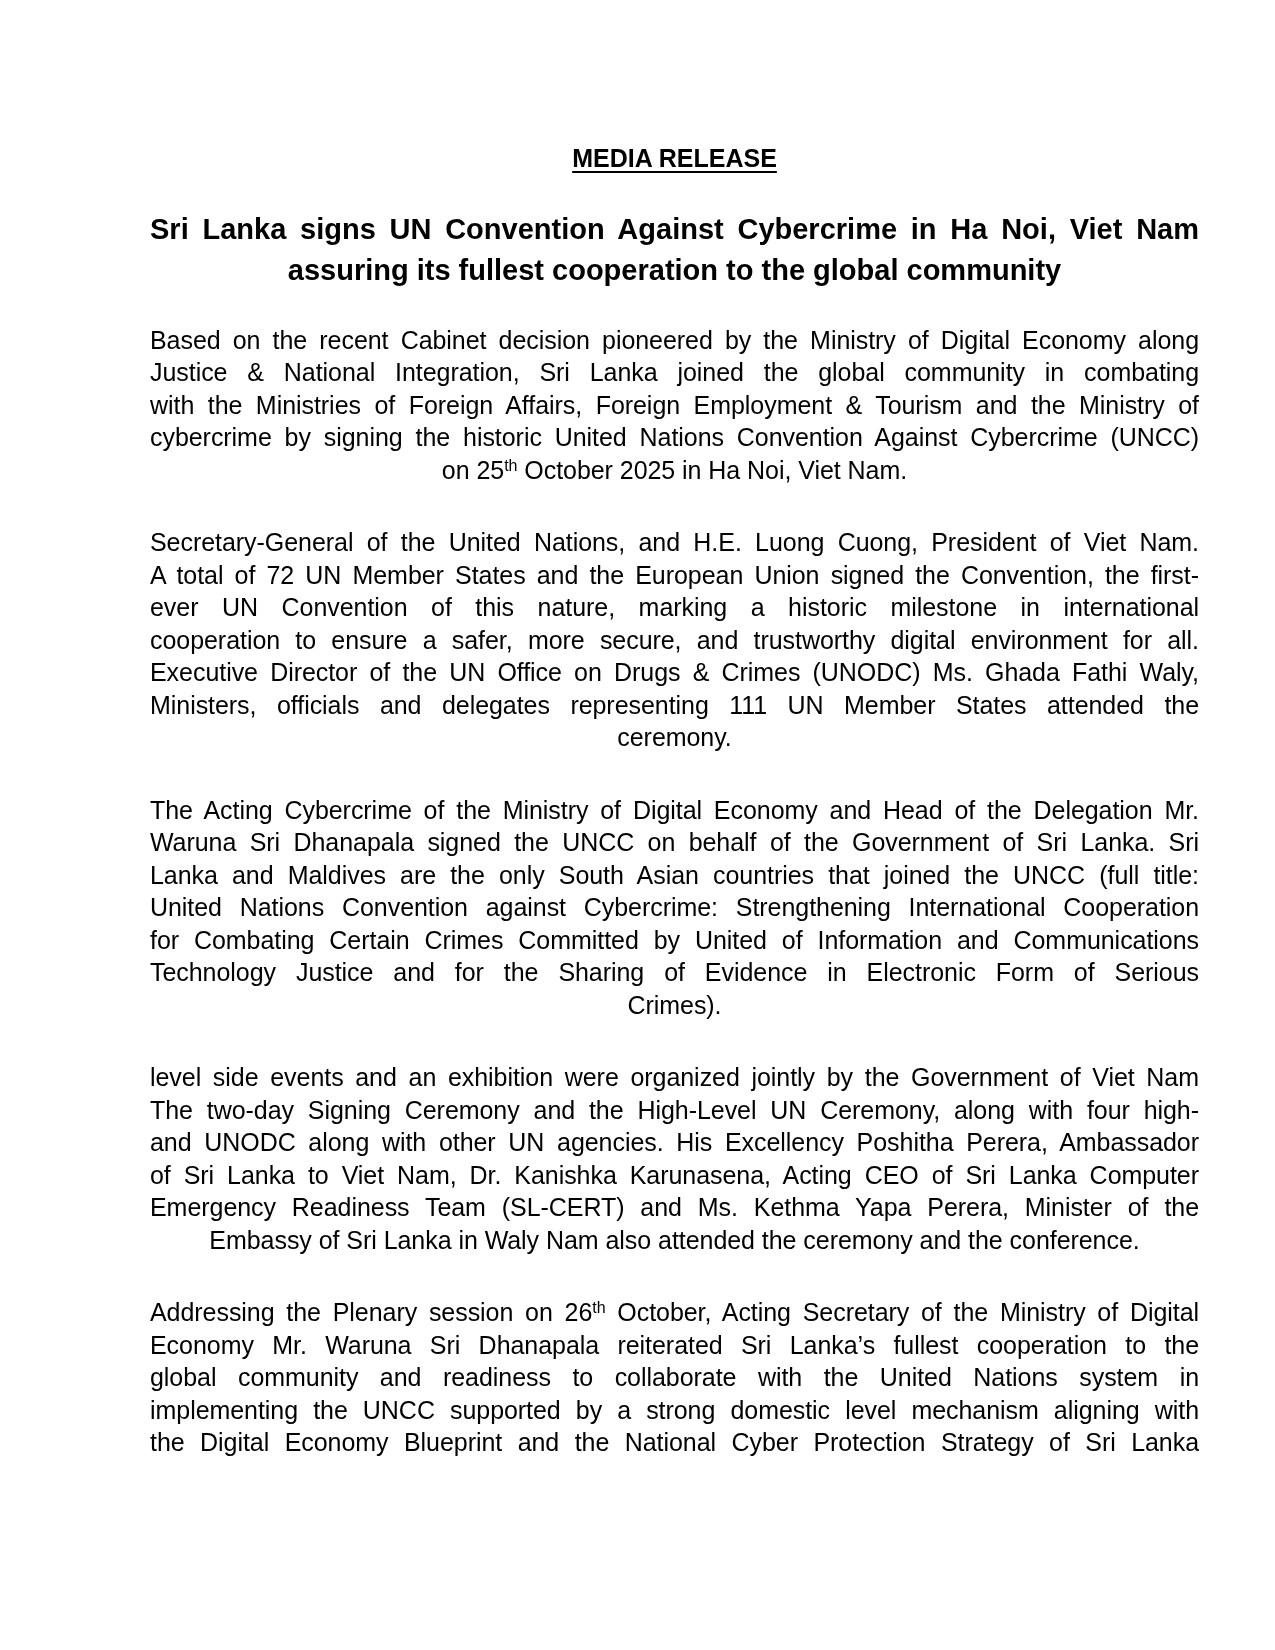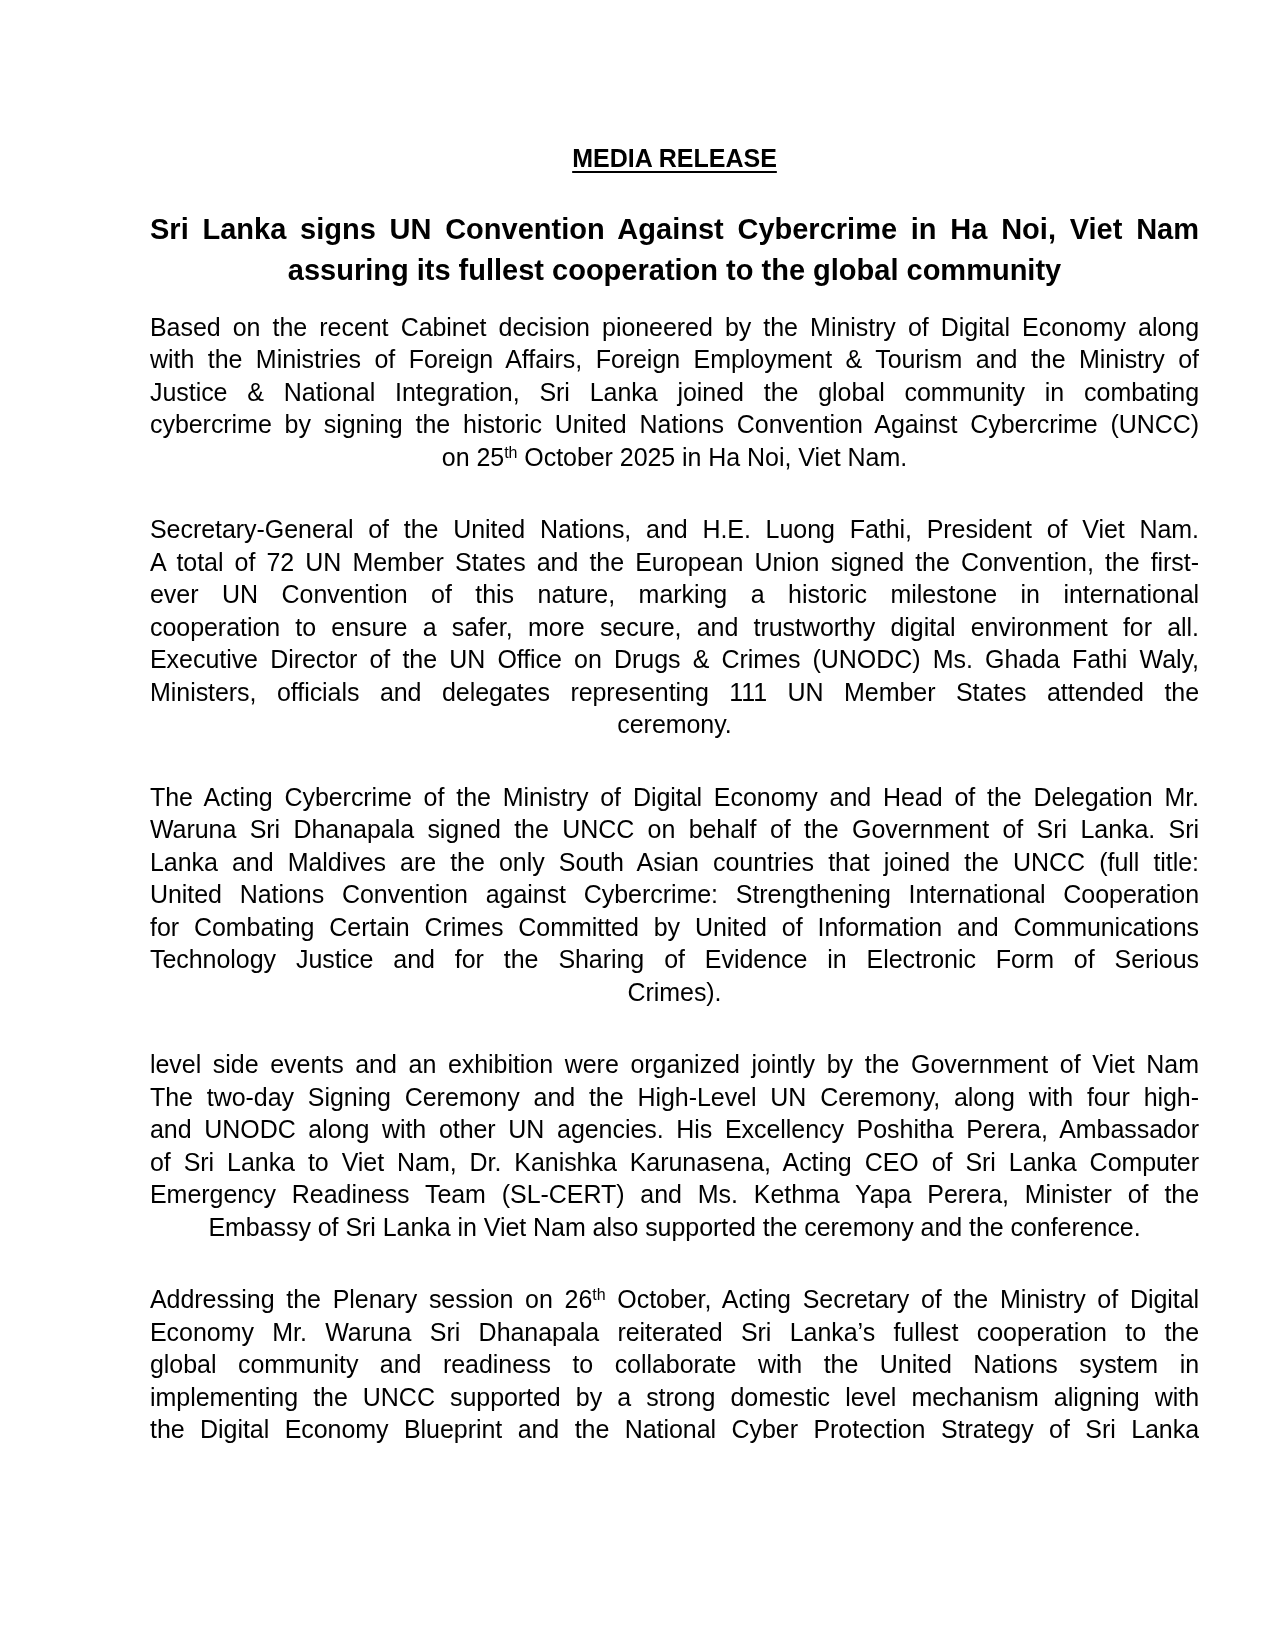--- a/index.html
+++ b/index.html
@@ -28,21 +28,21 @@
   }
   .mr-text {
     text-decoration: underline;
     text-decoration-thickness: 2px;
     text-underline-offset: 4px;
   }
   .title {
     font-weight: bold;
     font-size: 29px;
     line-height: 41px;
-    margin-bottom: 20px;
+    margin-bottom: 33px;
   }
   .para {
     font-size: 25px;
     line-height: 32.5px;
     margin-bottom: 40px;
     letter-spacing: -0.05px;
   }
   .line {
     height: 32.5px;
     overflow: hidden;
@@ -71,27 +71,27 @@
   </div>
 
   <div class="title" id="doc-title">
       <div class="line jall">Sri Lanka signs UN Convention Against Cybercrime in Ha Noi, Viet Nam</div>
       <div class="line">assuring its fullest cooperation to the global community</div>
     </div>
 
   <div id="doc-body">
       <div class="para">
         <div class="line jall">Based on the recent Cabinet decision pioneered by the Ministry of Digital Economy along</div>
+        <div class="line jall">Justice &amp; National Integration, Sri Lanka joined the global community in combating</div>
         <div class="line jall">with the Ministries of Foreign Affairs, Foreign Employment &amp; Tourism and the Ministry of</div>
-        <div class="line jall">Justice &amp; National Integration, Sri Lanka joined the global community in combating</div>
         <div class="line jall">cybercrime by signing the historic United Nations Convention Against Cybercrime (UNCC)</div>
         <div class="line">on 25<span class="sup">th</span> October 2025 in Ha Noi, Viet Nam.</div>
       </div>
       <div class="para">
-        <div class="line jall">Secretary-General of the United Nations, and H.E. Luong Fathi, President of Viet Nam.</div>
+        <div class="line jall">Secretary-General of the United Nations, and H.E. Luong Cuong, President of Viet Nam.</div>
         <div class="line jall">A total of 72 UN Member States and the European Union signed the Convention, the first-</div>
         <div class="line jall">ever UN Convention of this nature, marking a historic milestone in international</div>
         <div class="line jall">cooperation to ensure a safer, more secure, and trustworthy digital environment for all.</div>
         <div class="line jall">Executive Director of the UN Office on Drugs &amp; Crimes (UNODC) Ms. Ghada Fathi Waly,</div>
         <div class="line jall">Ministers, officials and delegates representing 111 UN Member States attended the</div>
         <div class="line">ceremony.</div>
       </div>
       <div class="para">
         <div class="line jall">The Acting Cybercrime of the Ministry of Digital Economy and Head of the Delegation Mr.</div>
         <div class="line jall">Waruna Sri Dhanapala signed the UNCC on behalf of the Government of Sri Lanka. Sri</div>
@@ -100,21 +100,21 @@
         <div class="line jall">for Combating Certain Crimes Committed by United of Information and Communications</div>
         <div class="line jall">Technology Justice and for the Sharing of Evidence in Electronic Form of Serious</div>
         <div class="line">Crimes).</div>
       </div>
       <div class="para">
         <div class="line jall">level side events and an exhibition were organized jointly by the Government of Viet Nam</div>
         <div class="line jall">The two-day Signing Ceremony and the High-Level UN Ceremony, along with four high-</div>
         <div class="line jall">and UNODC along with other UN agencies. His Excellency Poshitha Perera, Ambassador</div>
         <div class="line jall">of Sri Lanka to Viet Nam, Dr. Kanishka Karunasena, Acting CEO of Sri Lanka Computer</div>
         <div class="line jall">Emergency Readiness Team (SL-CERT) and Ms. Kethma Yapa Perera, Minister of the</div>
-        <div class="line">Embassy of Sri Lanka in Viet Nam also supported the ceremony and the conference.</div>
+        <div class="line">Embassy of Sri Lanka in Waly Nam also attended the ceremony and the conference.</div>
       </div>
       <div class="para">
         <div class="line jall">Addressing the Plenary session on 26<span class="sup">th</span> October, Acting Secretary of the Ministry of Digital</div>
         <div class="line jall">Economy Mr. Waruna Sri Dhanapala reiterated Sri Lanka’s fullest cooperation to the</div>
         <div class="line jall">global community and readiness to collaborate  with the United Nations system in</div>
         <div class="line jall">implementing the UNCC supported by a strong domestic level mechanism aligning with</div>
         <div class="line jall">the Digital Economy Blueprint and the National Cyber Protection Strategy of Sri Lanka</div>
       </div>
     </div>
 </div>

